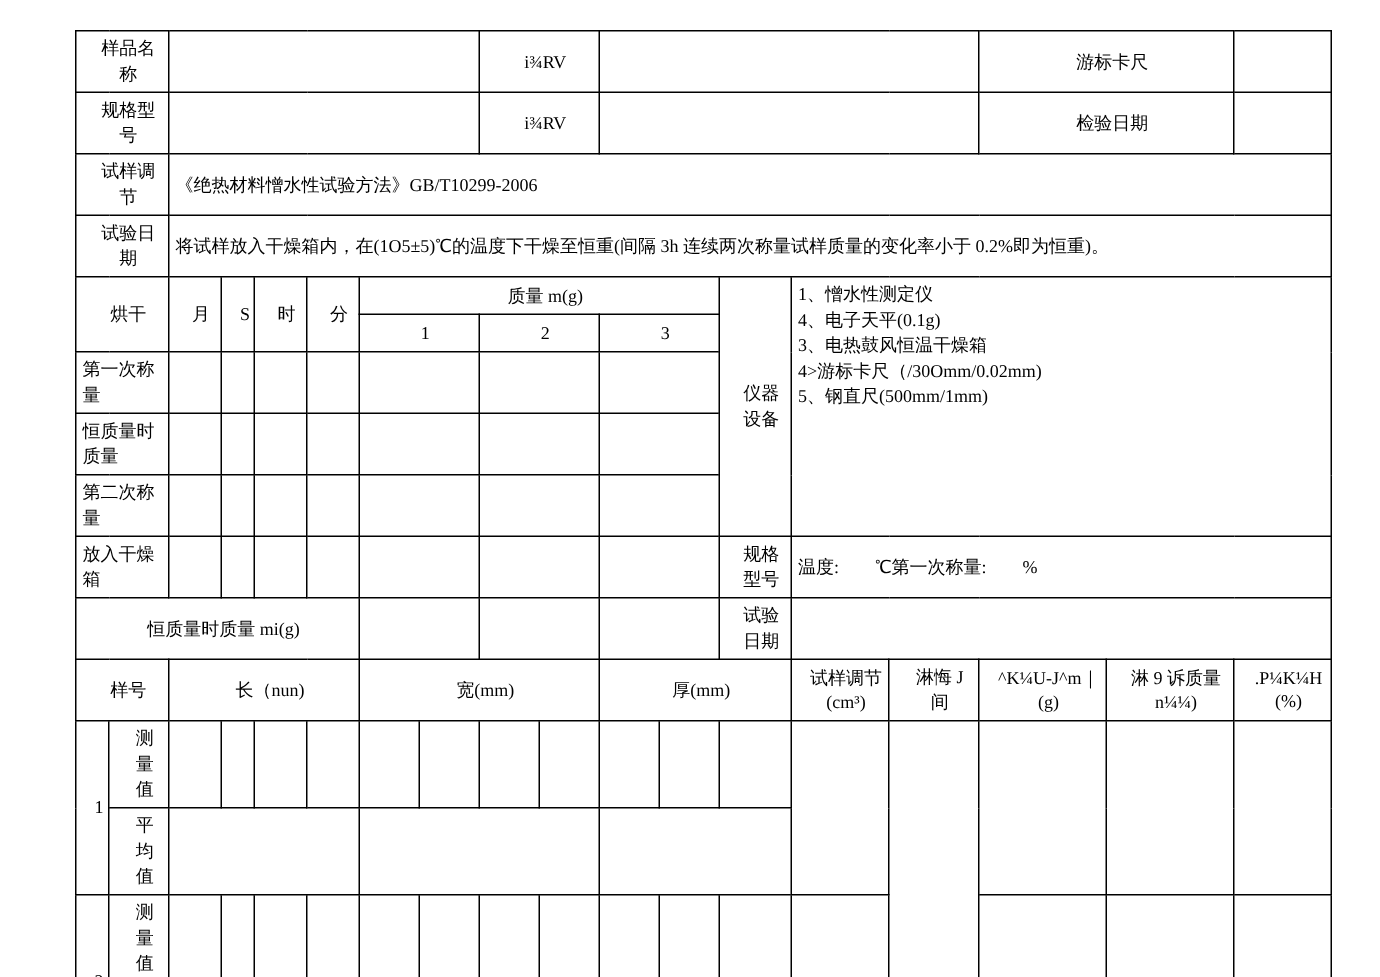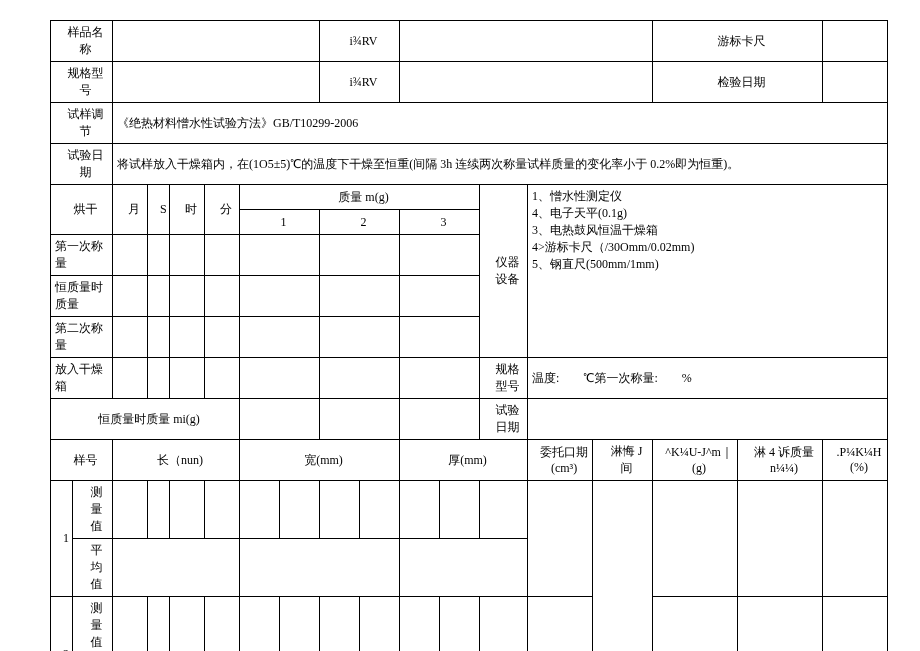--- a/index.html
+++ b/index.html
@@ -154,24 +154,24 @@
         <td colspan="2"></td>
     <td class="center">试验日期</td>
     <td colspan="5"></td>
   </tr>
 
   <tr>
     <td colspan="2" class="center">样号</td>
     <td colspan="4" class="center">长（nun)</td>
     <td colspan="4" class="center">宽(mm)</td>
     <td colspan="3" class="center">厚(mm)</td>
-    <td class="center">委托口期(cm³)</td>
+    <td class="center">试样调节(cm³)</td>
     <td class="center">淋悔 J 间</td>
     <td class="center">^K¼U-J^m｜(g)</td>
-    <td class="center">淋 4 诉质量 n¼¼)</td>
+    <td class="center">淋 9 诉质量 n¼¼)</td>
     <td class="center">.P¼K¼H(%)</td>
   </tr>
 
   <tr>
     <td rowspan="2" class="center">1</td>
     <td class="center">测量值</td>
     <td></td>
         <td></td>
         <td></td>
         <td></td>

